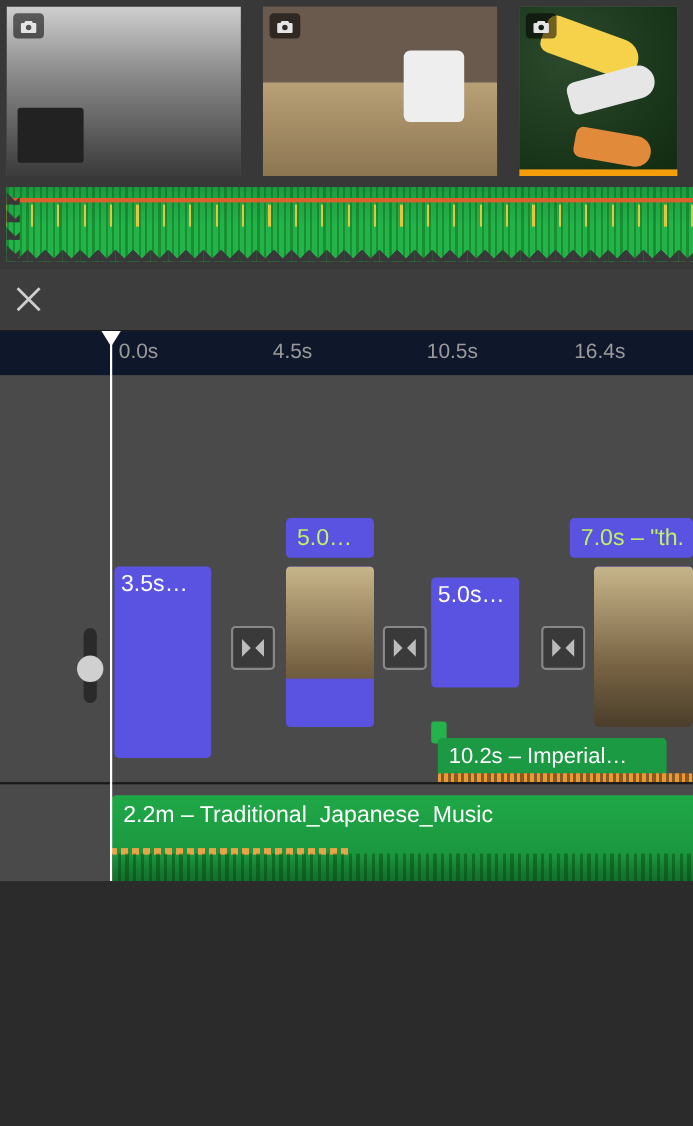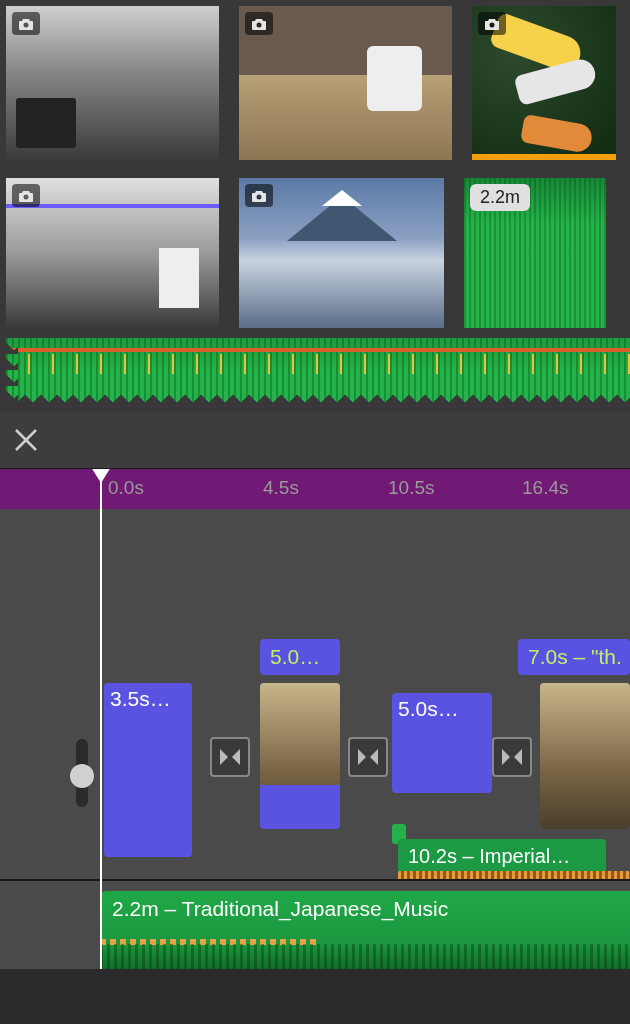--- a/index.html
+++ b/index.html
@@ -112,21 +112,21 @@
     linear-gradient(45deg,#383838 8px,transparent 0);
     background-size:16px 16px;background-repeat:repeat-y;}
 
   .divider{height:1px;background:#1a1a1a;}
 
   .close-row{height:56px;display:flex;align-items:center;padding-left:8px;background:#3d3d3d;}
   .close-btn{width:36px;height:36px;display:flex;align-items:center;justify-content:center;color:#cfcfcf;cursor:pointer;}
   .close-btn svg{stroke:#cfcfcf;stroke-width:2.5;}
 
   .timeline{position:relative;background:#4a4a4a;height:500px;overflow:hidden;}
-  .ruler{height:40px;position:relative;background:#701a75;font-size:19px;color:#9a9a9a;}
+  .ruler{height:40px;position:relative;background:#0f172a;font-size:19px;color:#9a9a9a;}
   .ruler .tick{position:absolute;top:8px;}
   .playhead{position:absolute;top:0;bottom:0;left:100px;width:2px;background:#fff;z-index:20;}
   .playhead-marker{position:absolute;top:-2px;left:-9px;width:0;height:0;border-left:10px solid transparent;border-right:10px solid transparent;border-top:16px solid #fff;}
   
   .zoom-handle{position:absolute;left:76px;top:270px;width:12px;height:68px;background:#2a2a2a;border-radius:6px;}
   .zoom-knob{position:absolute;left:70px;top:295px;width:24px;height:24px;border-radius:50%;background:#d0d0d0;z-index:5;}
 
   .clips-area{position:absolute;top:170px;left:0;right:0;height:280px;}
   .title-clip{position:absolute;background:#5a52e0;border-radius:4px;color:#bef264;padding:6px 10px;font-size:21px;font-weight:500;overflow:hidden;white-space:nowrap;}
   .video-clip{position:absolute;background:#5a52e0;border-radius:4px;overflow:hidden;}
@@ -175,43 +175,20 @@
           <div class="koi-orange"></div>
         </div>
       <div class="orange-bar"></div>
       <div class="camera-icon">
         <svg width="16" height="12" viewBox="0 0 16 12">
             <path d="M2 3h2l1-2h6l1 2h2a1 1 0 011 1v7a1 1 0 01-1 1H2a1 1 0 01-1-1V4a1 1 0 011-1zm6 1.5A2.5 2.5 0 1010.5 7 2.5 2.5 0 008 4.5z"></path>
           </svg>
       </div>
     </div>
   </div>
-  <div class="media-row">
-    <div class="media-thumb row2">
-      <div class="thumb-scene scene-bw2"></div>
-      <div class="purple-line"></div>
-      <div class="camera-icon">
-        <svg width="16" height="12" viewBox="0 0 16 12">
-            <path d="M2 3h2l1-2h6l1 2h2a1 1 0 011 1v7a1 1 0 01-1 1H2a1 1 0 01-1-1V4a1 1 0 011-1zm6 1.5A2.5 2.5 0 1010.5 7 2.5 2.5 0 008 4.5z"></path>
-          </svg>
-      </div>
-    </div>
-    <div class="media-thumb row2 scene-fuji">
-      <div class="fuji-snow"></div>
-      <div class="camera-icon">
-        <svg width="16" height="12" viewBox="0 0 16 12">
-            <path d="M2 3h2l1-2h6l1 2h2a1 1 0 011 1v7a1 1 0 01-1 1H2a1 1 0 01-1-1V4a1 1 0 011-1zm6 1.5A2.5 2.5 0 1010.5 7 2.5 2.5 0 008 4.5z"></path>
-          </svg>
-      </div>
-    </div>
-    <div class="audio-thumb">
-      <div class="wave-fill"></div>
-      <div class="audio-label">2.2m</div>
-    </div>
-  </div>
   <div class="audio-strip">
     <div class="audio-strip-wave"></div>
     <div class="red-line"></div>
     <div class="yellow-ticks"></div>
     <div class="jagged"></div>
     <div class="jagged-left"></div>
   </div>
 </div>
 
 <div class="close-row">
@@ -221,21 +198,21 @@
         <line x1="23" y1="3" x2="3" y2="23"></line>
       </svg>
   </div>
 </div>
 
 <div class="divider"></div>
 
 <div class="timeline">
   <div class="ruler">
     <span class="tick" style="left:108px">0.0s</span>
-    <span class="tick" style="left:263px">4.5s</span>
+    <span class="tick" style="left:248px">4.5s</span>
     <span class="tick" style="left:388px">10.5s</span>
     <span class="tick" style="left:522px">16.4s</span>
   </div>
 
   <div class="playhead">
     <div class="playhead-marker"></div>
   </div>
 
   <div class="zoom-handle"></div>
   <div class="zoom-knob"></div>
@@ -248,21 +225,21 @@
     <div class="title-clip" style="left:518px;top:0;width:112px">
       <span>7.0s – "th.</span>
     </div>
 
     <div class="video-clip" style="left:104px;top:44px;width:88px;height:174px">
       <span class="clip-label">3.5s…</span>
     </div>
     <div class="video-clip" style="left:260px;top:44px;width:80px;height:146px">
       <div class="clip-photo blue"></div>
     </div>
-    <div class="video-clip" style="left:392px;top:54px;width:100px;height:100px">
+    <div class="video-clip" style="left:392px;top:54px;width:80px;height:100px">
       <span class="clip-label">5.0s…</span>
     </div>
     <div class="video-clip" style="left:540px;top:44px;width:90px;height:146px">
       <div class="clip-photo"></div>
     </div>
 
     <div class="transition-icon" style="left:210px;top:98px">
       <svg width="24" height="20" viewBox="0 0 24 20">
           <path d="M2 2l8 8-8 8V2zm20 0v16l-8-8 8-8z"></path>
         </svg>

